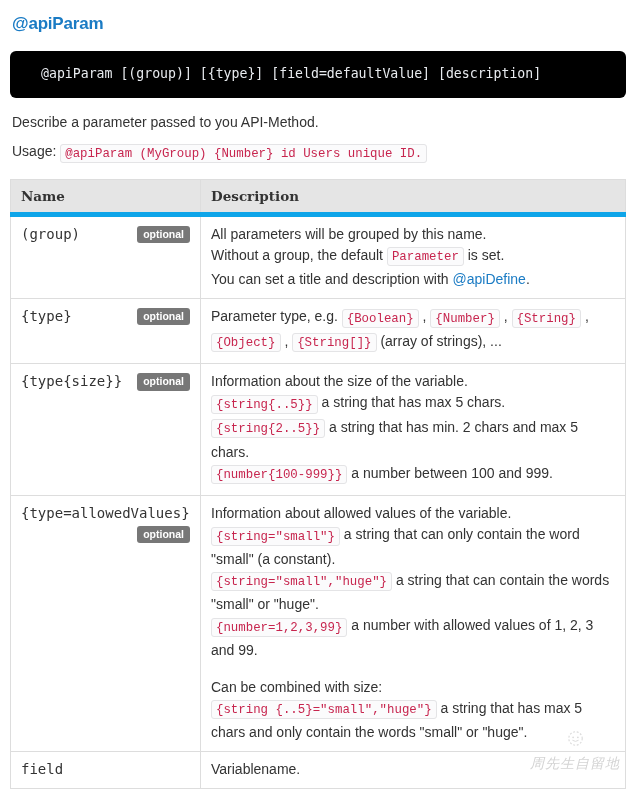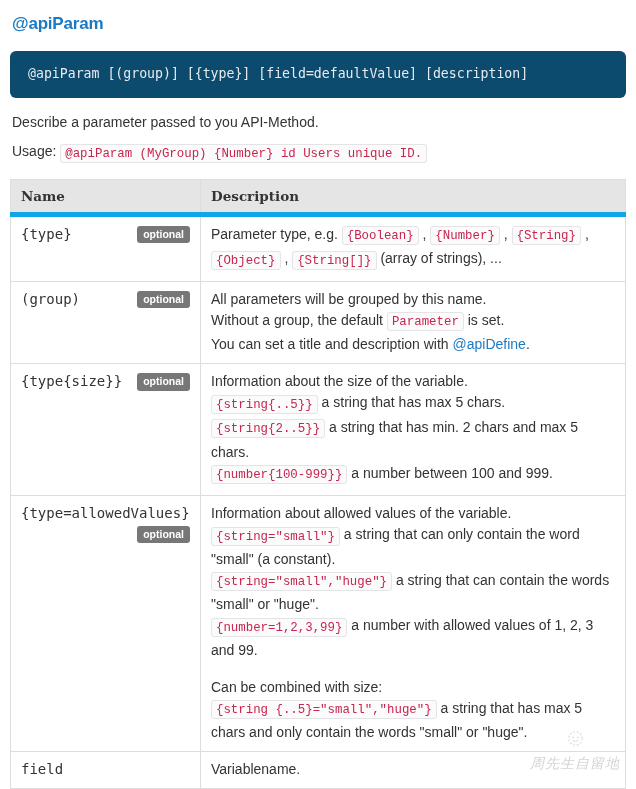--- a/index.html
+++ b/index.html
@@ -23,24 +23,24 @@
     font-weight: bold;
     font-size: 17px;
     letter-spacing: -0.2px;
     margin: 14px 0 0 2px;
     line-height: 1.2;
   }
 
   
   .code-block {
     margin: 17px 0 0 0;
-    background: #0c4a6e;
+    background: #000000;
     color: #e8ebef;
     border-radius: 6px;
-    padding: 14px 18px;
+    padding: 14px 31px;
     font-family: "DejaVu Sans Mono", "Liberation Mono", monospace;
     font-size: 13.2px;
     line-height: 1.4;
     white-space: nowrap;
     overflow: hidden;
   }
 
   
   .describe {
     margin: 14px 0 0 2px;
@@ -167,38 +167,38 @@
   <table class="param-table">
     <thead>
       <tr>
         <th class="col-name">Name</th>
         <th class="col-desc">Description</th>
       </tr>
     </thead>
     <tbody>
         <tr>
           <td class="name-cell">
-            <span class="name-text">{type}</span>
-            <span class="badge-optional">optional</span>
-            <div class="clear"></div>
-          </td>
-          <td class="desc-cell">
-            <p><span>Parameter type, e.g. </span><code class="inline">{Boolean}</code><span> , </span><code class="inline">{Number}</code><span> , </span><code class="inline">{String}</code><span> , </span><code class="inline">{Object}</code><span> , </span><code class="inline">{String[]}</code><span> (array of strings), ...</span></p>
-          </td>
-        </tr>
-        <tr>
-          <td class="name-cell">
             <span class="name-text">(group)</span>
             <span class="badge-optional">optional</span>
             <div class="clear"></div>
           </td>
           <td class="desc-cell">
             <p><span>All parameters will be grouped by this name.</span></p>
             <p><span>Without a group, the default </span><code class="inline">Parameter</code><span> is set.</span></p>
             <p><span>You can set a title and description with </span><a class="doclink" href="#">@apiDefine</a><span>.</span></p>
+          </td>
+        </tr>
+        <tr>
+          <td class="name-cell">
+            <span class="name-text">{type}</span>
+            <span class="badge-optional">optional</span>
+            <div class="clear"></div>
+          </td>
+          <td class="desc-cell">
+            <p><span>Parameter type, e.g. </span><code class="inline">{Boolean}</code><span> , </span><code class="inline">{Number}</code><span> , </span><code class="inline">{String}</code><span> , </span><code class="inline">{Object}</code><span> , </span><code class="inline">{String[]}</code><span> (array of strings), ...</span></p>
           </td>
         </tr>
         <tr>
           <td class="name-cell">
             <span class="name-text">{type{size}}</span>
             <span class="badge-optional">optional</span>
             <div class="clear"></div>
           </td>
           <td class="desc-cell">
             <p><span>Information about the size of the variable.</span></p>

